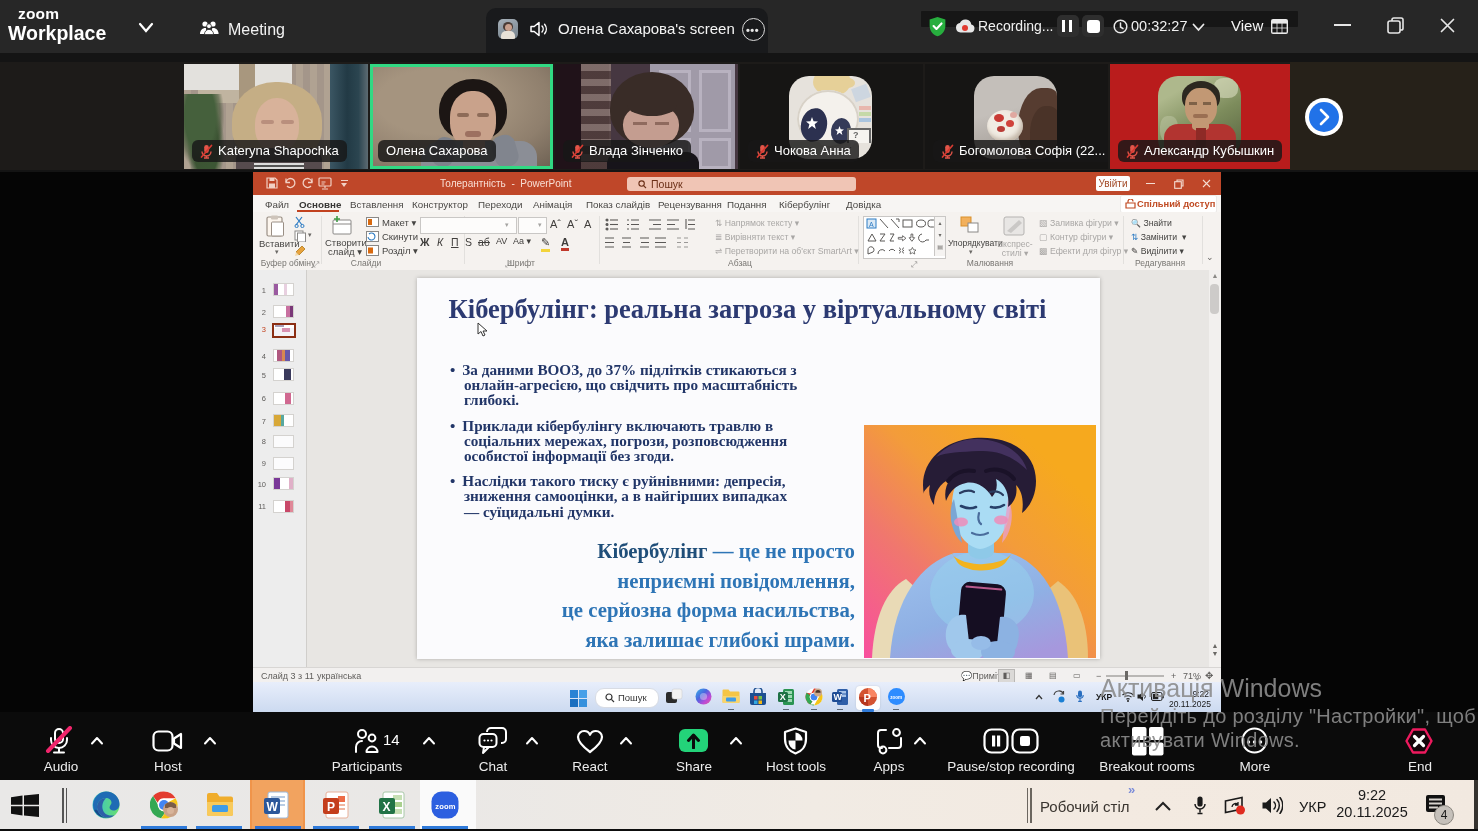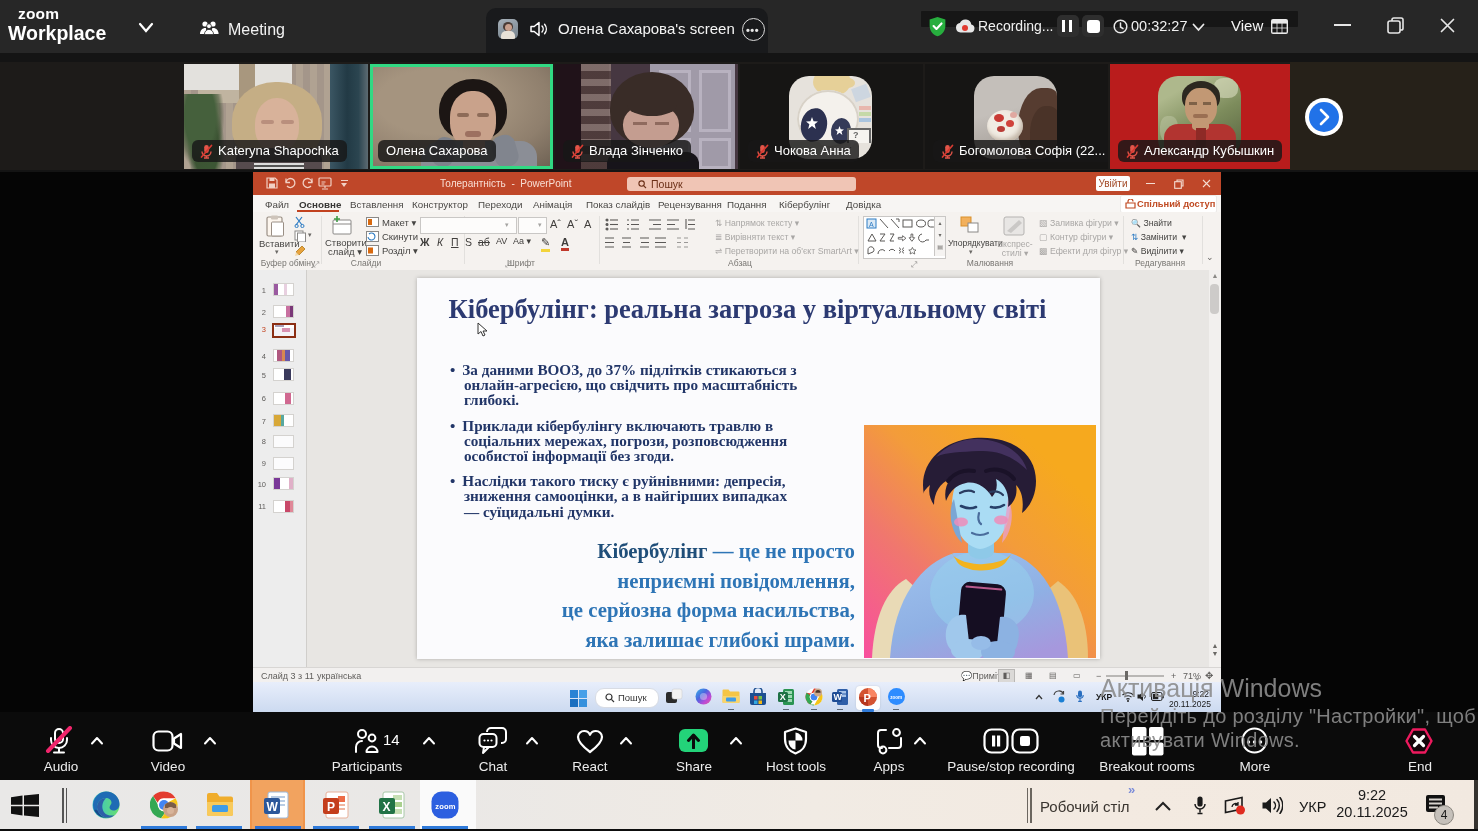--- a/index.html
+++ b/index.html
@@ -700,21 +700,21 @@
     </svg>
   <div class="tb-label" style="left:61px">Audio</div>
 
   <svg class="abs" style="left:152px;top:18px" width="31" height="22" viewBox="0 0 31 22">
     <rect x="1.5" y="1.5" width="19" height="19" rx="5" fill="none" stroke="#fff" stroke-width="2.2"></rect>
     <path d="M22 8.5 L29 4 V18 L22 13.5 Z" fill="none" stroke="#fff" stroke-width="2.2" stroke-linejoin="round"></path>
   </svg>
   <svg class="abs" style="left:203px;top:24px" width="14" height="9" viewBox="0 0 14 9">
       <path d="M2 7.5 L7 2 L12 7.5" stroke="#fff" stroke-width="2" fill="none" stroke-linecap="round" stroke-linejoin="round"></path>
     </svg>
-  <div class="tb-label" style="left:168px">Video</div>
+  <div class="tb-label" style="left:168px">Host</div>
 
   <svg class="abs" style="left:354px;top:16px" width="25" height="26" viewBox="0 0 25 26">
     <circle cx="8" cy="6" r="4" fill="none" stroke="#fff" stroke-width="2"></circle>
     <path d="M2 24 v-5 a6 6 0 0 1 6-6" fill="none" stroke="#fff" stroke-width="2" stroke-linecap="round"></path>
     <circle cx="18" cy="10" r="3.4" fill="none" stroke="#fff" stroke-width="2"></circle>
     <path d="M12.5 24 a5.5 5.5 0 0 1 11 0 z" fill="none" stroke="#fff" stroke-width="2" stroke-linejoin="round"></path>
   </svg>
   <div class="abs" style="left:383px;top:19px;color:#fff;font-size:15px">14</div>
   <svg class="abs" style="left:422px;top:24px" width="14" height="9" viewBox="0 0 14 9">
       <path d="M2 7.5 L7 2 L12 7.5" stroke="#fff" stroke-width="2" fill="none" stroke-linecap="round" stroke-linejoin="round"></path>

